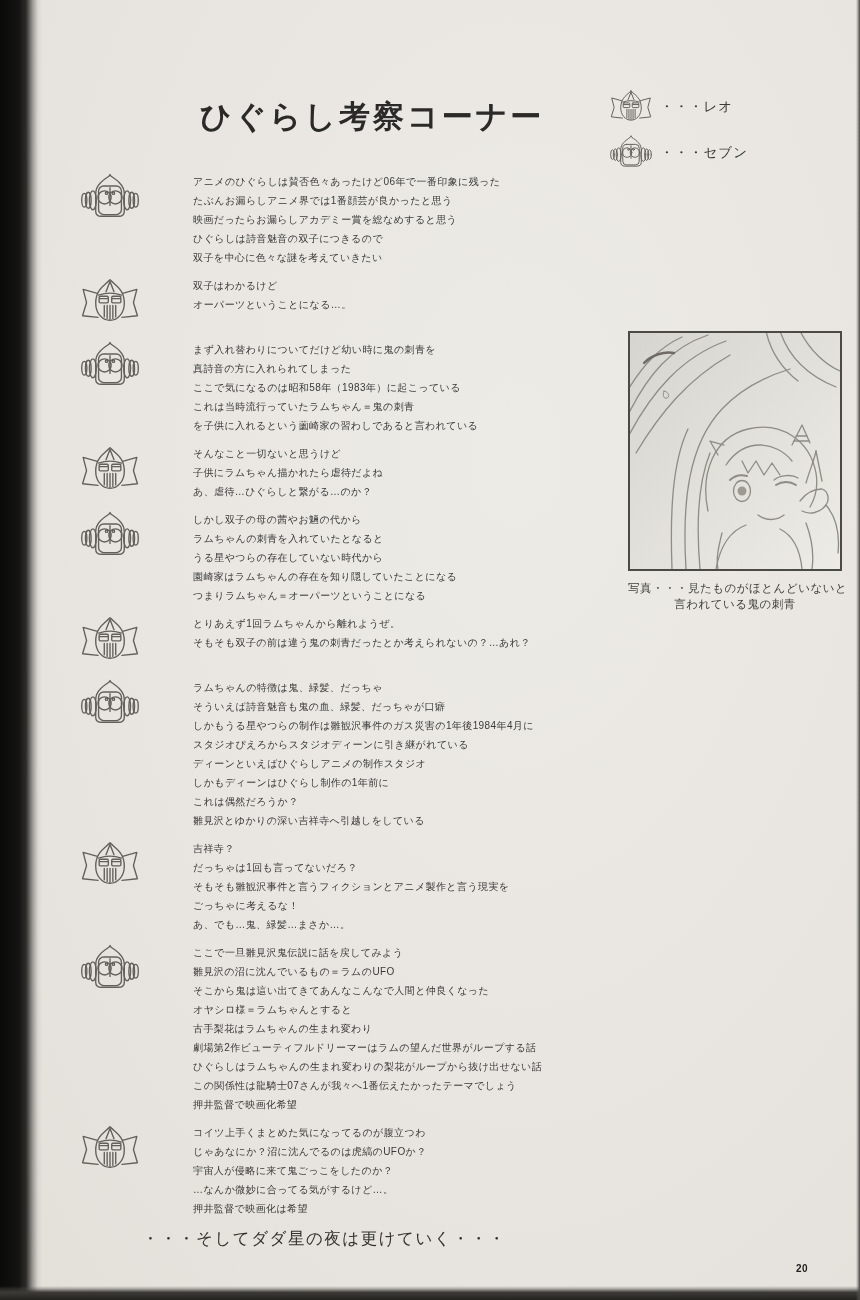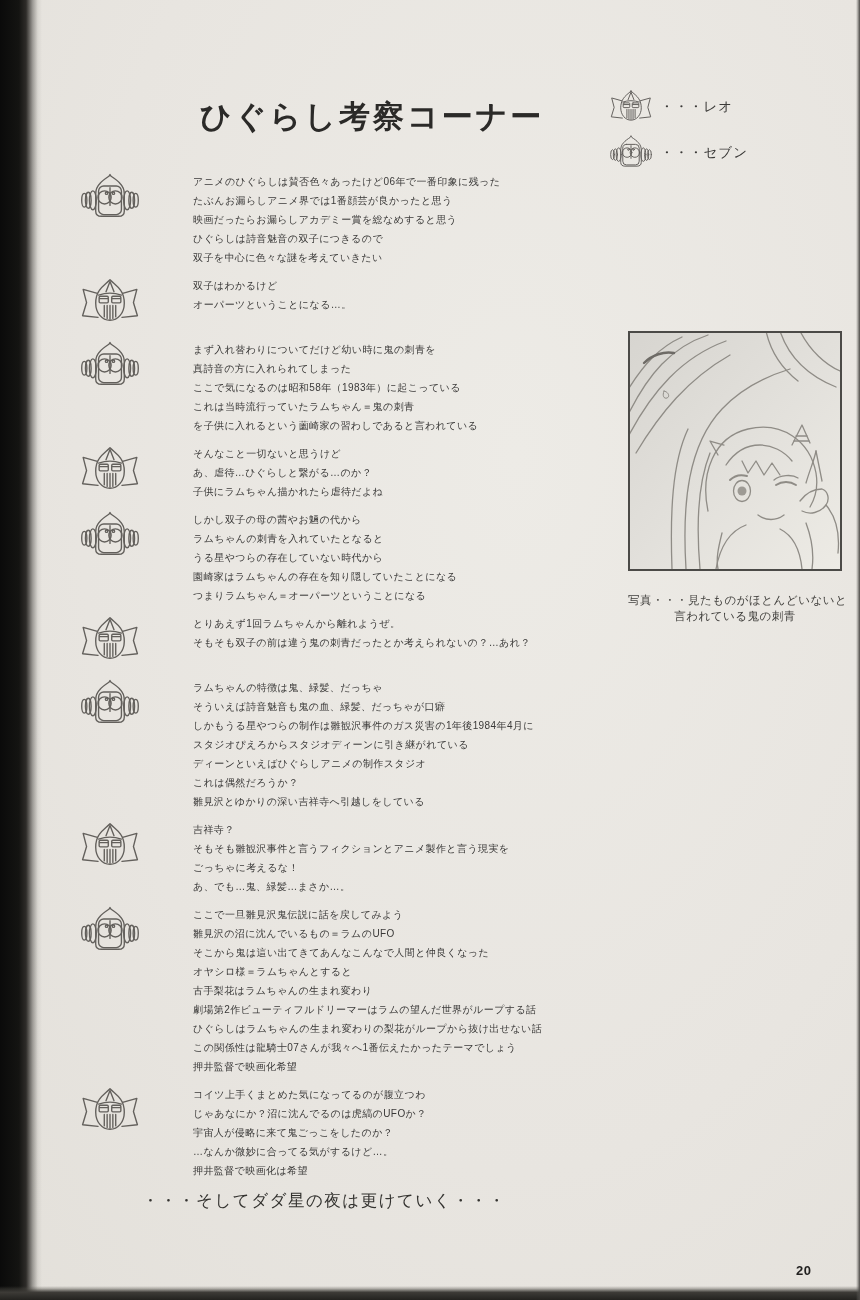--- a/index.html
+++ b/index.html
@@ -53,26 +53,26 @@
   .figure{
     position:absolute;left:628px;top:331px;width:214px;
   }
   .figure-box{
     width:210px;height:236px;border:2px solid #4b4a47;
     background:linear-gradient(135deg,#d9d7d2 0%,#e3e1dc 45%,#ecease4 100%);
     overflow:hidden;
   }
   .figure-box svg{width:100%;height:100%;display:block;}
   .figure-caption{
-    margin-top:22px;text-align:center;
-    font-size:11.5px;line-height:16px;color:#403f3c;letter-spacing:.5px;white-space:nowrap;font-family:Liberation Mono, monospace;
+    margin-top:9px;text-align:center;
+    font-size:11.5px;line-height:16px;color:#403f3c;letter-spacing:.5px;white-space:nowrap;
   }
   .page-number{
     position:absolute;left:796px;top:1263px;
-    font-size:13px;font-weight:bold;color:#222120;letter-spacing:.5px;
+    font-size:10px;font-weight:bold;color:#222120;letter-spacing:.5px;
   }
 </style>
 </head>
 <body>
 
 <div class="page">
 
   <div class="title">ひぐらし考察コーナー</div>
 
   <div class="legend">
@@ -195,22 +195,22 @@
               <path d="M56,7 L49,25 M56,7 L63,25"></path>
               <path d="M36,31 Q56,24 76,31"></path>
               <rect x="37" y="33" width="16" height="11.5" rx="2"></rect>
               <rect x="59" y="33" width="16" height="11.5" rx="2"></rect>
               <path d="M38,37 L52,37 M60,37 L74,37"></path>
               <path d="M46,49 L46,69 M51,49 L51,72 M56,49 L56,73 M61,49 L61,72 M66,49 L66,69"></path>
             </g>
           </svg></div>
         <div class="text-cell">
           <div>そんなこと一切ないと思うけど</div>
+          <div>子供にラムちゃん描かれたら虐待だよね</div>
           <div>あ、虐待…ひぐらしと繋がる…のか？</div>
-          <div>子供にラムちゃん描かれたら虐待だよね</div>
         </div>
       </div>
       <div class="block">
         <div class="icon-cell"><svg viewBox="0 0 112 86">
             <g fill="none" stroke="#63605c" stroke-width="2.4" stroke-linecap="round" stroke-linejoin="round">
               <ellipse cx="11" cy="47" rx="4.5" ry="12"></ellipse>
               <ellipse cx="18" cy="47" rx="5" ry="14"></ellipse>
               <ellipse cx="26" cy="47" rx="6" ry="16.5"></ellipse>
               <ellipse cx="101" cy="47" rx="4.5" ry="12"></ellipse>
               <ellipse cx="94" cy="47" rx="5" ry="14"></ellipse>
@@ -268,40 +268,42 @@
               <circle cx="62" cy="34.5" r="2.1"></circle>
               <path d="M56,25 L56,56"></path>
             </g>
           </svg></div>
         <div class="text-cell">
           <div>ラムちゃんの特徴は鬼、緑髪、だっちゃ</div>
           <div>そういえば詩音魅音も鬼の血、緑髪、だっちゃが口癖</div>
           <div>しかもうる星やつらの制作は雛観沢事件のガス災害の1年後1984年4月に</div>
           <div>スタジオぴえろからスタジオディーンに引き継がれている</div>
           <div>ディーンといえばひぐらしアニメの制作スタジオ</div>
+          <div>しかもディーンはひぐらし制作の1年前に</div>
           <div>これは偶然だろうか？</div>
           <div>雛見沢とゆかりの深い吉祥寺へ引越しをしている</div>
         </div>
       </div>
       <div class="block">
         <div class="icon-cell"><svg viewBox="0 0 112 86">
             <g fill="none" stroke="#63605c" stroke-width="2.4" stroke-linecap="round" stroke-linejoin="round">
               <path d="M34,28 L9,21 L15,44 L8,67 L35,70"></path>
               <path d="M78,28 L103,21 L97,44 L104,67 L77,70"></path>
               <path d="M56,4 C49,11 42,15 37,23 C33,29 31,37 31,45 C31,62 42,75 56,75 C70,75 81,62 81,45 C81,37 79,29 75,23 C70,15 63,11 56,4 Z"></path>
               <path d="M56,7 L49,25 M56,7 L63,25"></path>
               <path d="M36,31 Q56,24 76,31"></path>
               <rect x="37" y="33" width="16" height="11.5" rx="2"></rect>
               <rect x="59" y="33" width="16" height="11.5" rx="2"></rect>
               <path d="M38,37 L52,37 M60,37 L74,37"></path>
               <path d="M46,49 L46,69 M51,49 L51,72 M56,49 L56,73 M61,49 L61,72 M66,49 L66,69"></path>
             </g>
           </svg></div>
         <div class="text-cell">
           <div>吉祥寺？</div>
+          <div>だっちゃは1回も言ってないだろ？</div>
           <div>そもそも雛観沢事件と言うフィクションとアニメ製作と言う現実を</div>
           <div>ごっちゃに考えるな！</div>
           <div>あ、でも…鬼、緑髪…まさか…。</div>
         </div>
       </div>
       <div class="block">
         <div class="icon-cell"><svg viewBox="0 0 112 86">
             <g fill="none" stroke="#63605c" stroke-width="2.4" stroke-linecap="round" stroke-linejoin="round">
               <ellipse cx="11" cy="47" rx="4.5" ry="12"></ellipse>
               <ellipse cx="18" cy="47" rx="5" ry="14"></ellipse>

